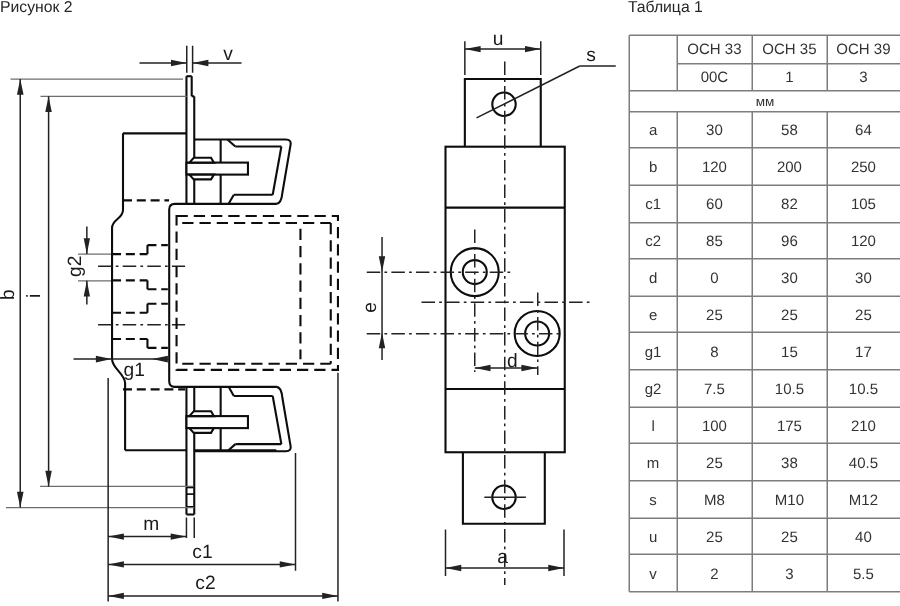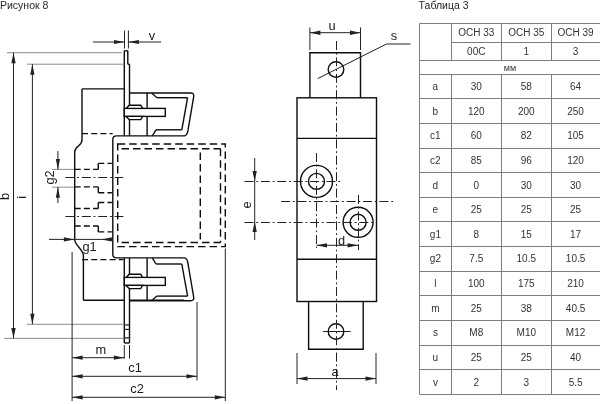--- a/index.html
+++ b/index.html
@@ -2,22 +2,22 @@
 <html><head>
 <meta charset="utf-8">
 <style>
   html,body{margin:0;padding:0;}
   body{width:600px;height:404px;overflow:hidden;background:#ffffff;
        font-family:"Liberation Sans", sans-serif;position:relative;}
   .cap{position:absolute;font-size:10.5px;color:#262626;}
 </style>
 </head>
 <body>
-<div class="cap" style="left:0px;top:-1px;">Рисунок 8</div>
-<div class="cap" style="left:418.6px;top:-1px;">Таблица 3</div>
+<div class="cap" style="left:0px;top:-1px;">Рисунок 2</div>
+<div class="cap" style="left:418.6px;top:-1px;">Таблица 1</div>
 
 <svg id="drw" width="600" height="404" viewBox="0 0 600 404" style="position:absolute;left:0;top:0;" fill="none" font-family="Liberation Sans, sans-serif" stroke-linecap="butt" stroke-linejoin="miter">
 <line x1="124.3" y1="50.8" x2="124.3" y2="135.9" stroke="#0d0d0d" stroke-width="1.4"></line>
 <line x1="124.3" y1="257.9" x2="124.3" y2="343" stroke="#0d0d0d" stroke-width="1.4"></line>
 <line x1="124.3" y1="50.8" x2="127.8" y2="50.8" stroke="#0d0d0d" stroke-width="1.4"></line>
 <line x1="127.8" y1="50.8" x2="127.8" y2="64.2" stroke="#0d0d0d" stroke-width="1.4"></line>
 <line x1="127.8" y1="64.2" x2="129.5" y2="64.2" stroke="#0d0d0d" stroke-width="1.4"></line>
 <line x1="129.5" y1="64.2" x2="129.5" y2="105.2" stroke="#0d0d0d" stroke-width="1.4"></line>
 <line x1="129.5" y1="119.6" x2="129.5" y2="135.9" stroke="#0d0d0d" stroke-width="1.4"></line>
 <line x1="129.5" y1="257.9" x2="129.5" y2="274.2" stroke="#0d0d0d" stroke-width="1.4"></line>

